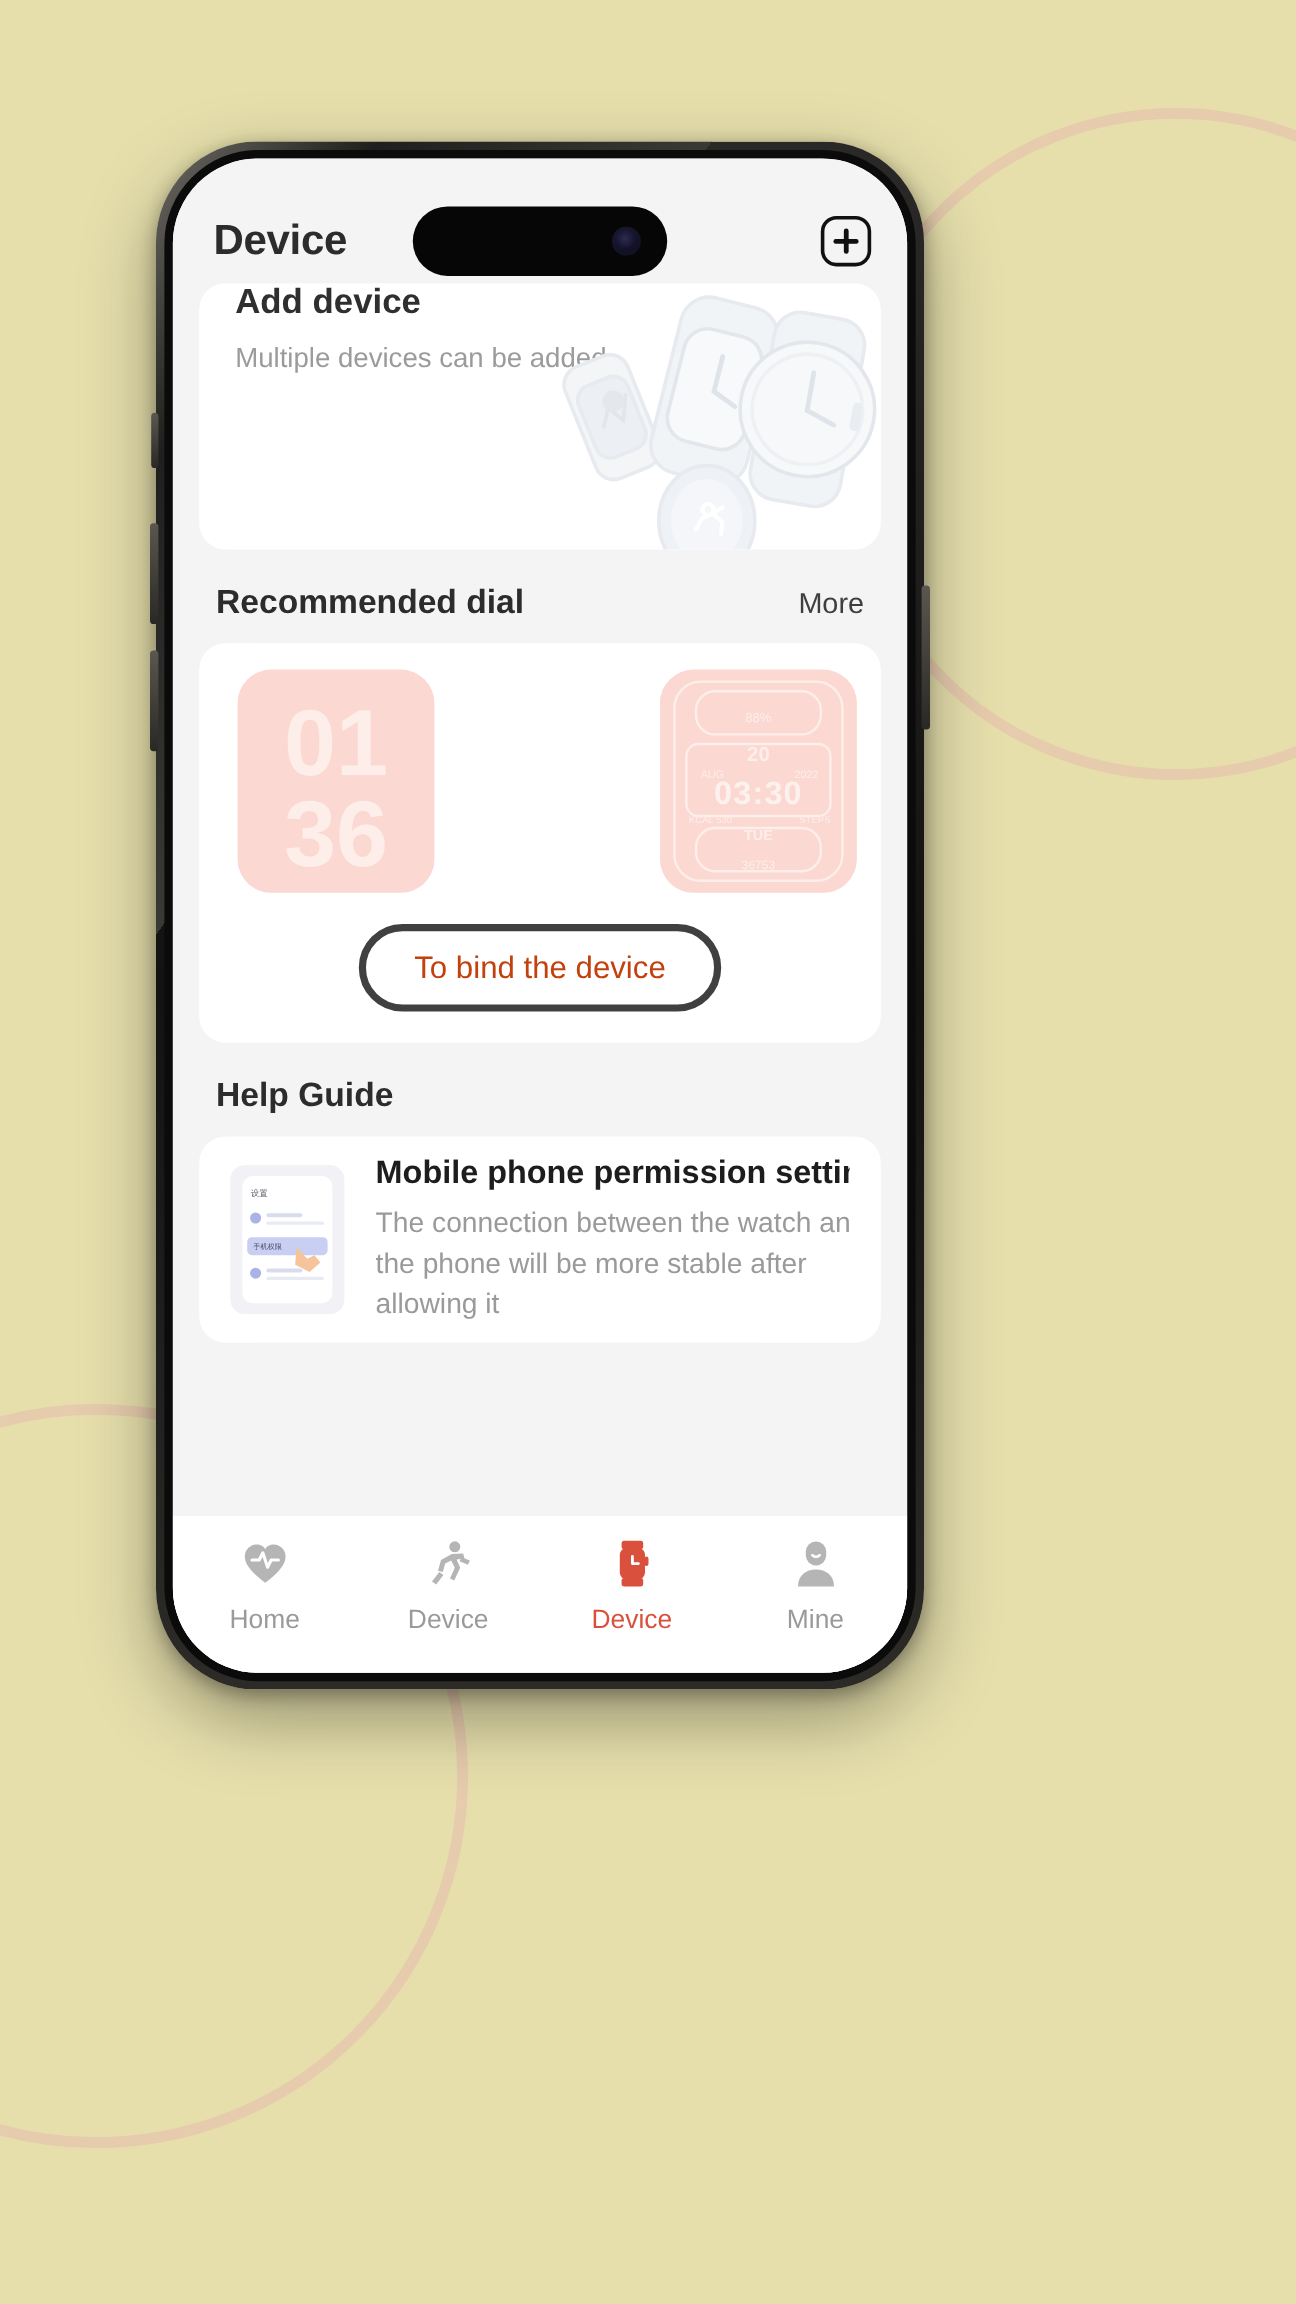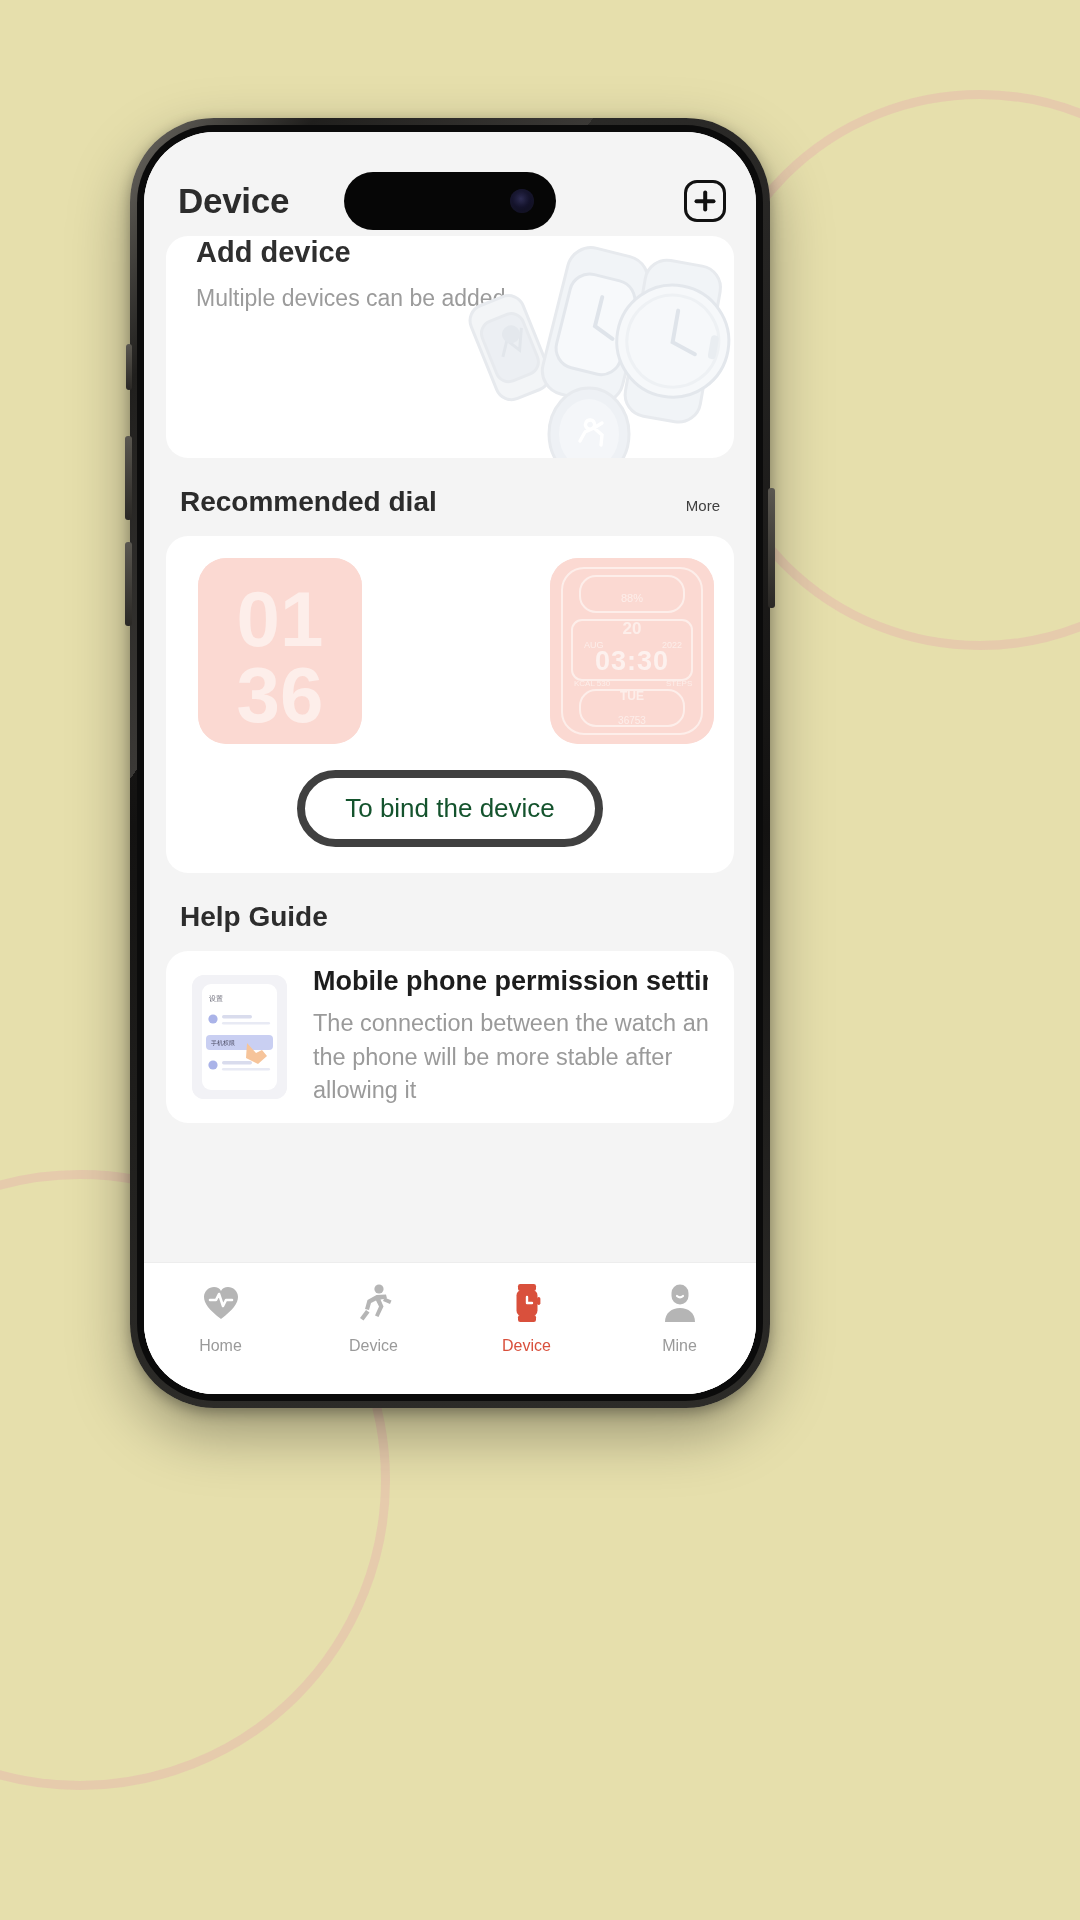--- a/index.html
+++ b/index.html
@@ -91,52 +91,52 @@
   .adddevice-title { font-size: 29px; font-weight: 700; color: #2f2f2f; }
   .adddevice-sub { font-size: 23px; color: #9b9b9b; margin-top: 16px; }
   .watch-art { position: absolute; right: 0; top: 0; width: 330px; height: 222px; }
 
   
   .sec-head {
     display: flex; align-items: baseline; justify-content: space-between;
     padding: 28px 14px 18px 14px;
   }
   .sec-title { font-size: 28px; font-weight: 700; color: #2c2c2c; }
-  .sec-more { font-size: 15px; color: #3f3f3f; }
+  .sec-more { font-size: 24px; color: #3f3f3f; }
 
   
   .card-dials { padding: 22px 20px 26px 20px; }
   .dial-row { display: flex; gap: 16px; justify-content: space-between; }
   .dial {
     width: 164px; height: 186px; border-radius: 28px; overflow: hidden;
     position: relative; background: #fbdcd6; margin-left: 12px;
   }
   .dial svg { display:block; width:100%; height:100%; }
   .bind-wrap { display: flex; justify-content: center; margin-top: 26px; }
   .bind-btn {
-    border: 8px solid #404040; border-radius: 40px;
-    padding: 15px 40px; font-size: 26px; color: #14532d; background: #fff;
+    border: 6px solid #404040; border-radius: 40px;
+    padding: 15px 40px; font-size: 26px; color: #c2410c; background: #fff;
   }
 
   
   .card-help { height: 172px; display: flex; align-items: center; padding: 0 26px; gap: 26px; overflow: hidden; }
   .help-thumb { flex: 0 0 95px; height: 124px; border-radius: 12px; background: #f2f2f5; position: relative; overflow: hidden; }
   .help-texts { flex: 1; min-width: 0; overflow: hidden; }
   .help-title { font-size: 27px; font-weight: 700; color: #1d1d1d; white-space: nowrap; }
   .help-desc { font-size: 23.5px; color: #9a9a9a; line-height: 1.42; margin-top: 10px; width: 420px; }
 
   
   .tabbar {
     flex: 0 0 132px; background: #fff;
     display: flex; align-items: flex-start; padding-top: 18px;
     border-top: 1px solid #ededed;
   }
   .tab { flex: 1; display: flex; flex-direction: column; align-items: center; gap: 12px; }
   .tab-ico { width: 44px; height: 44px; display: flex; align-items: center; justify-content: center; }
-  .tab-label { font-size: 16px; color: #9a9a9a; }
+  .tab-label { font-size: 22px; color: #9a9a9a; }
   .tab.active .tab-label { color: #d9503c; }
 </style>
 </head>
 <body>
 
 <div class="bg-deco" id="deco-tr"></div>
 <div class="bg-deco" id="deco-bl"></div>
 
 <div class="phone">
   <div class="btn-side" id="btn-silent"></div>

